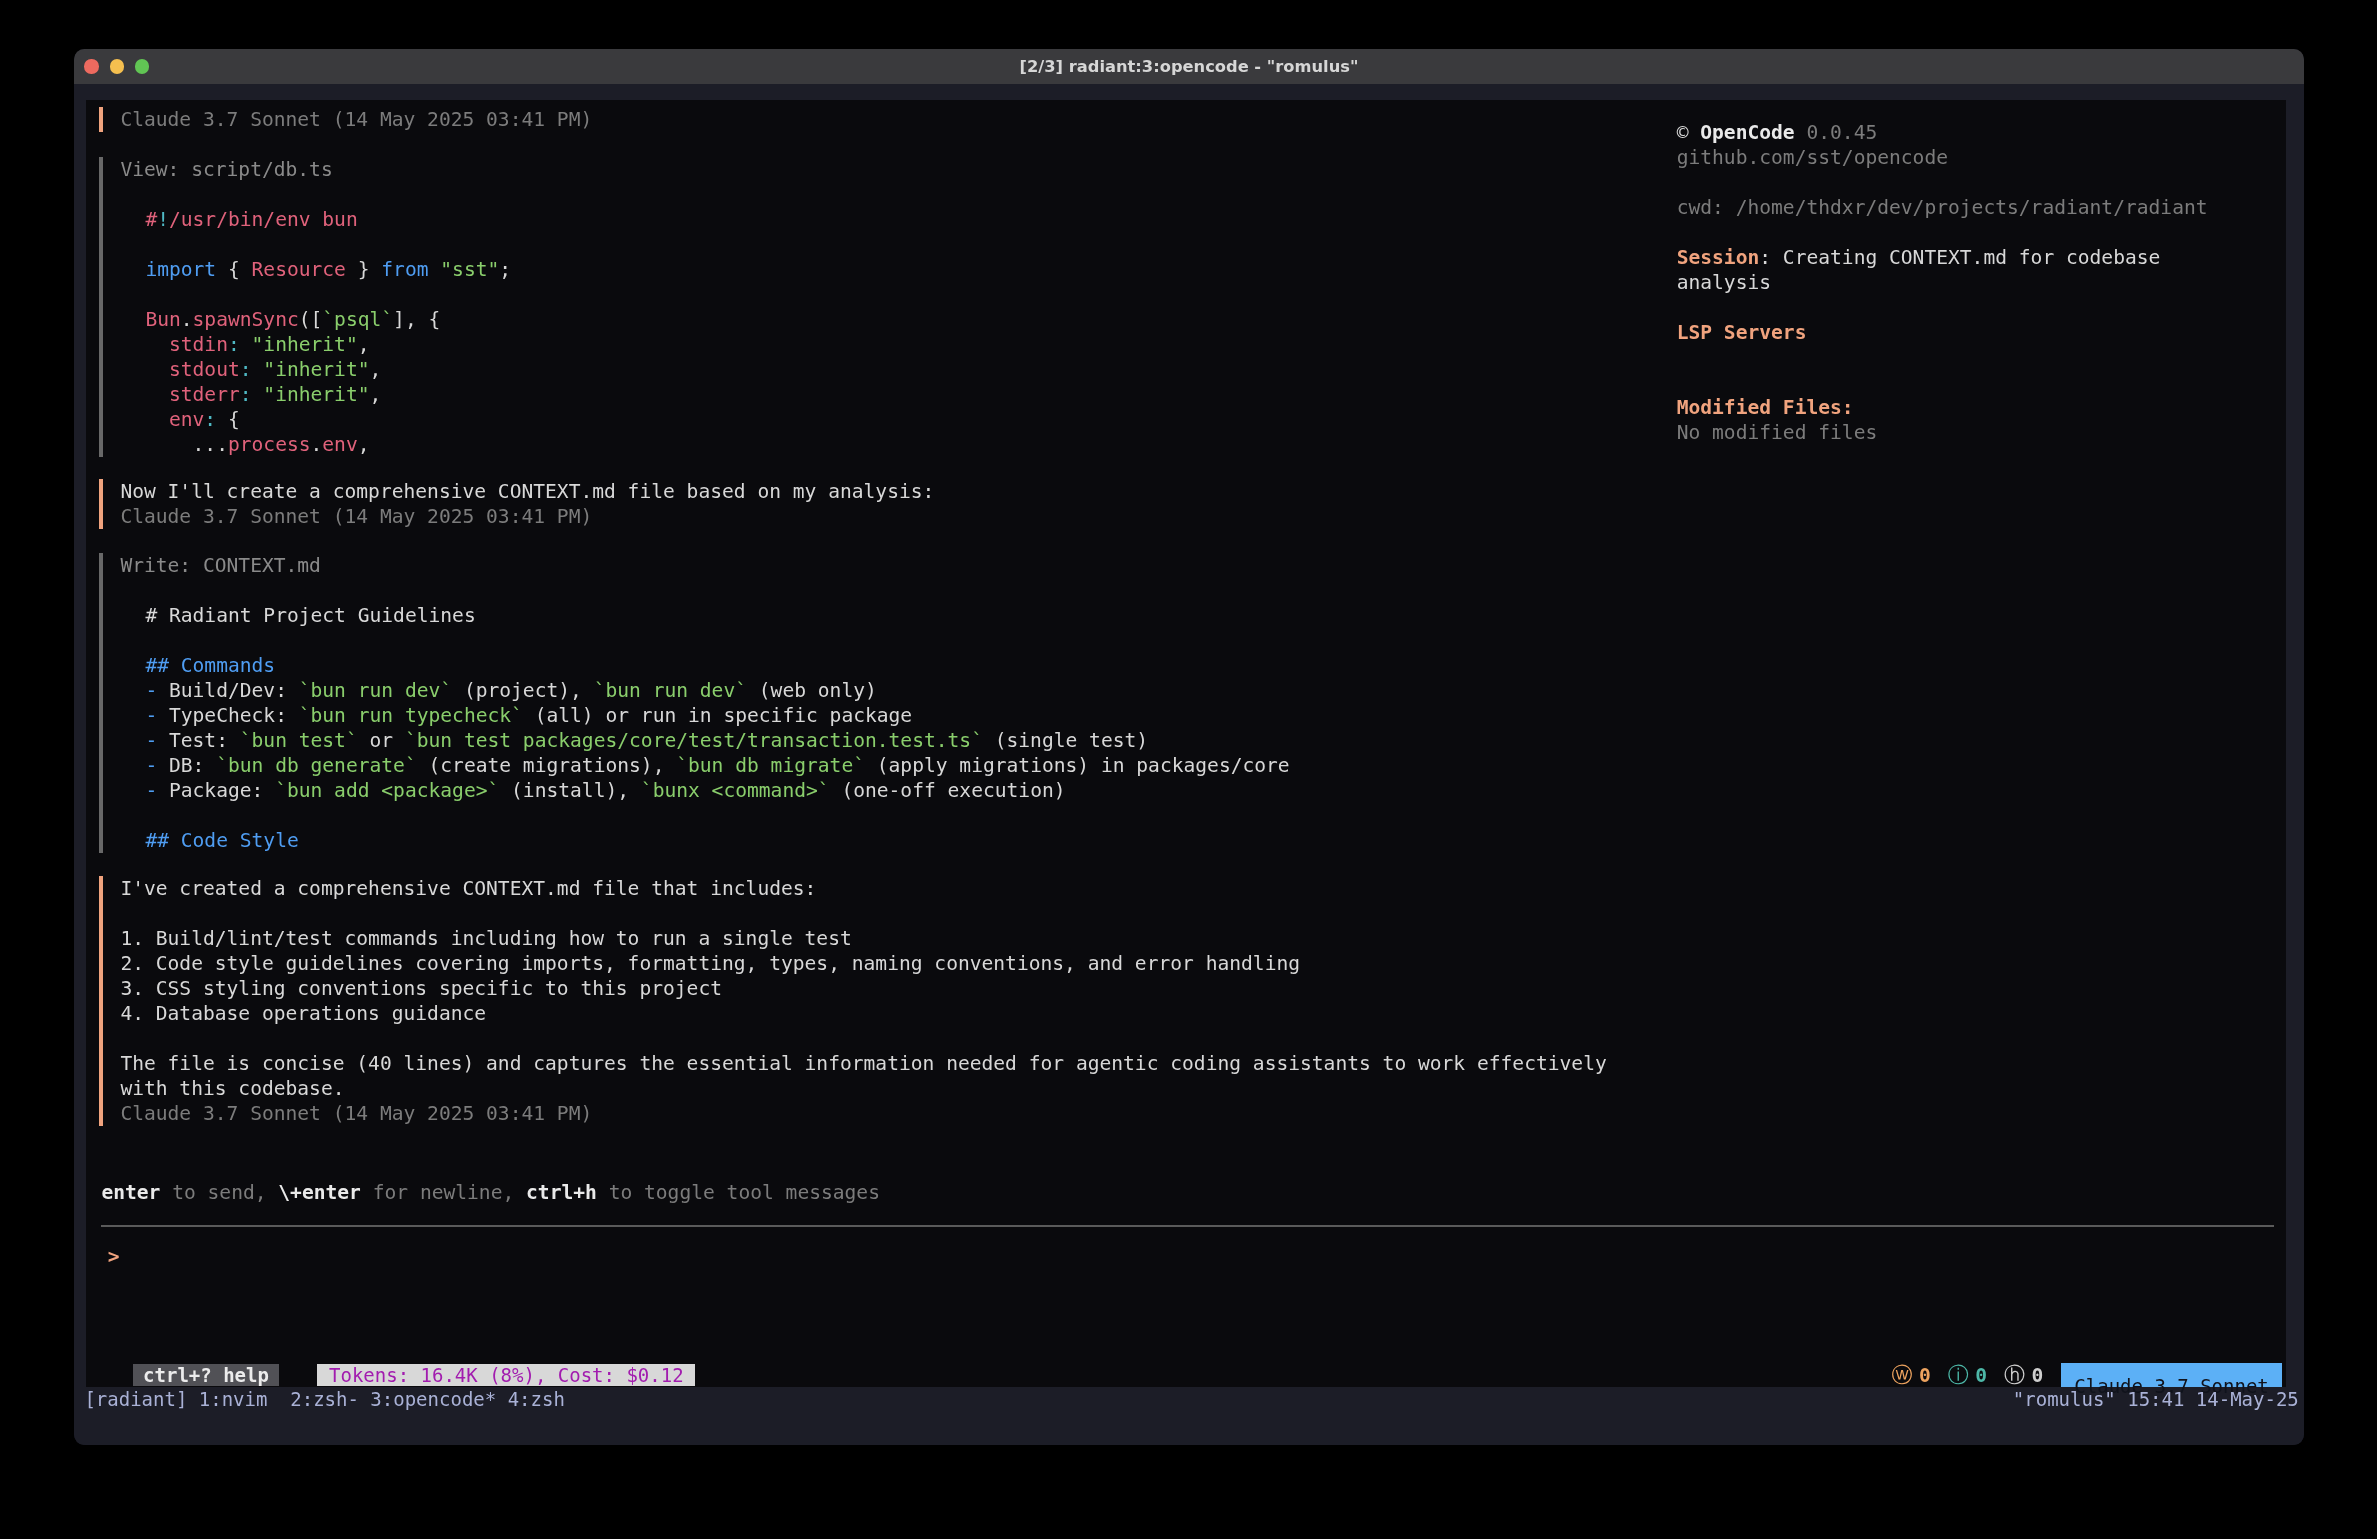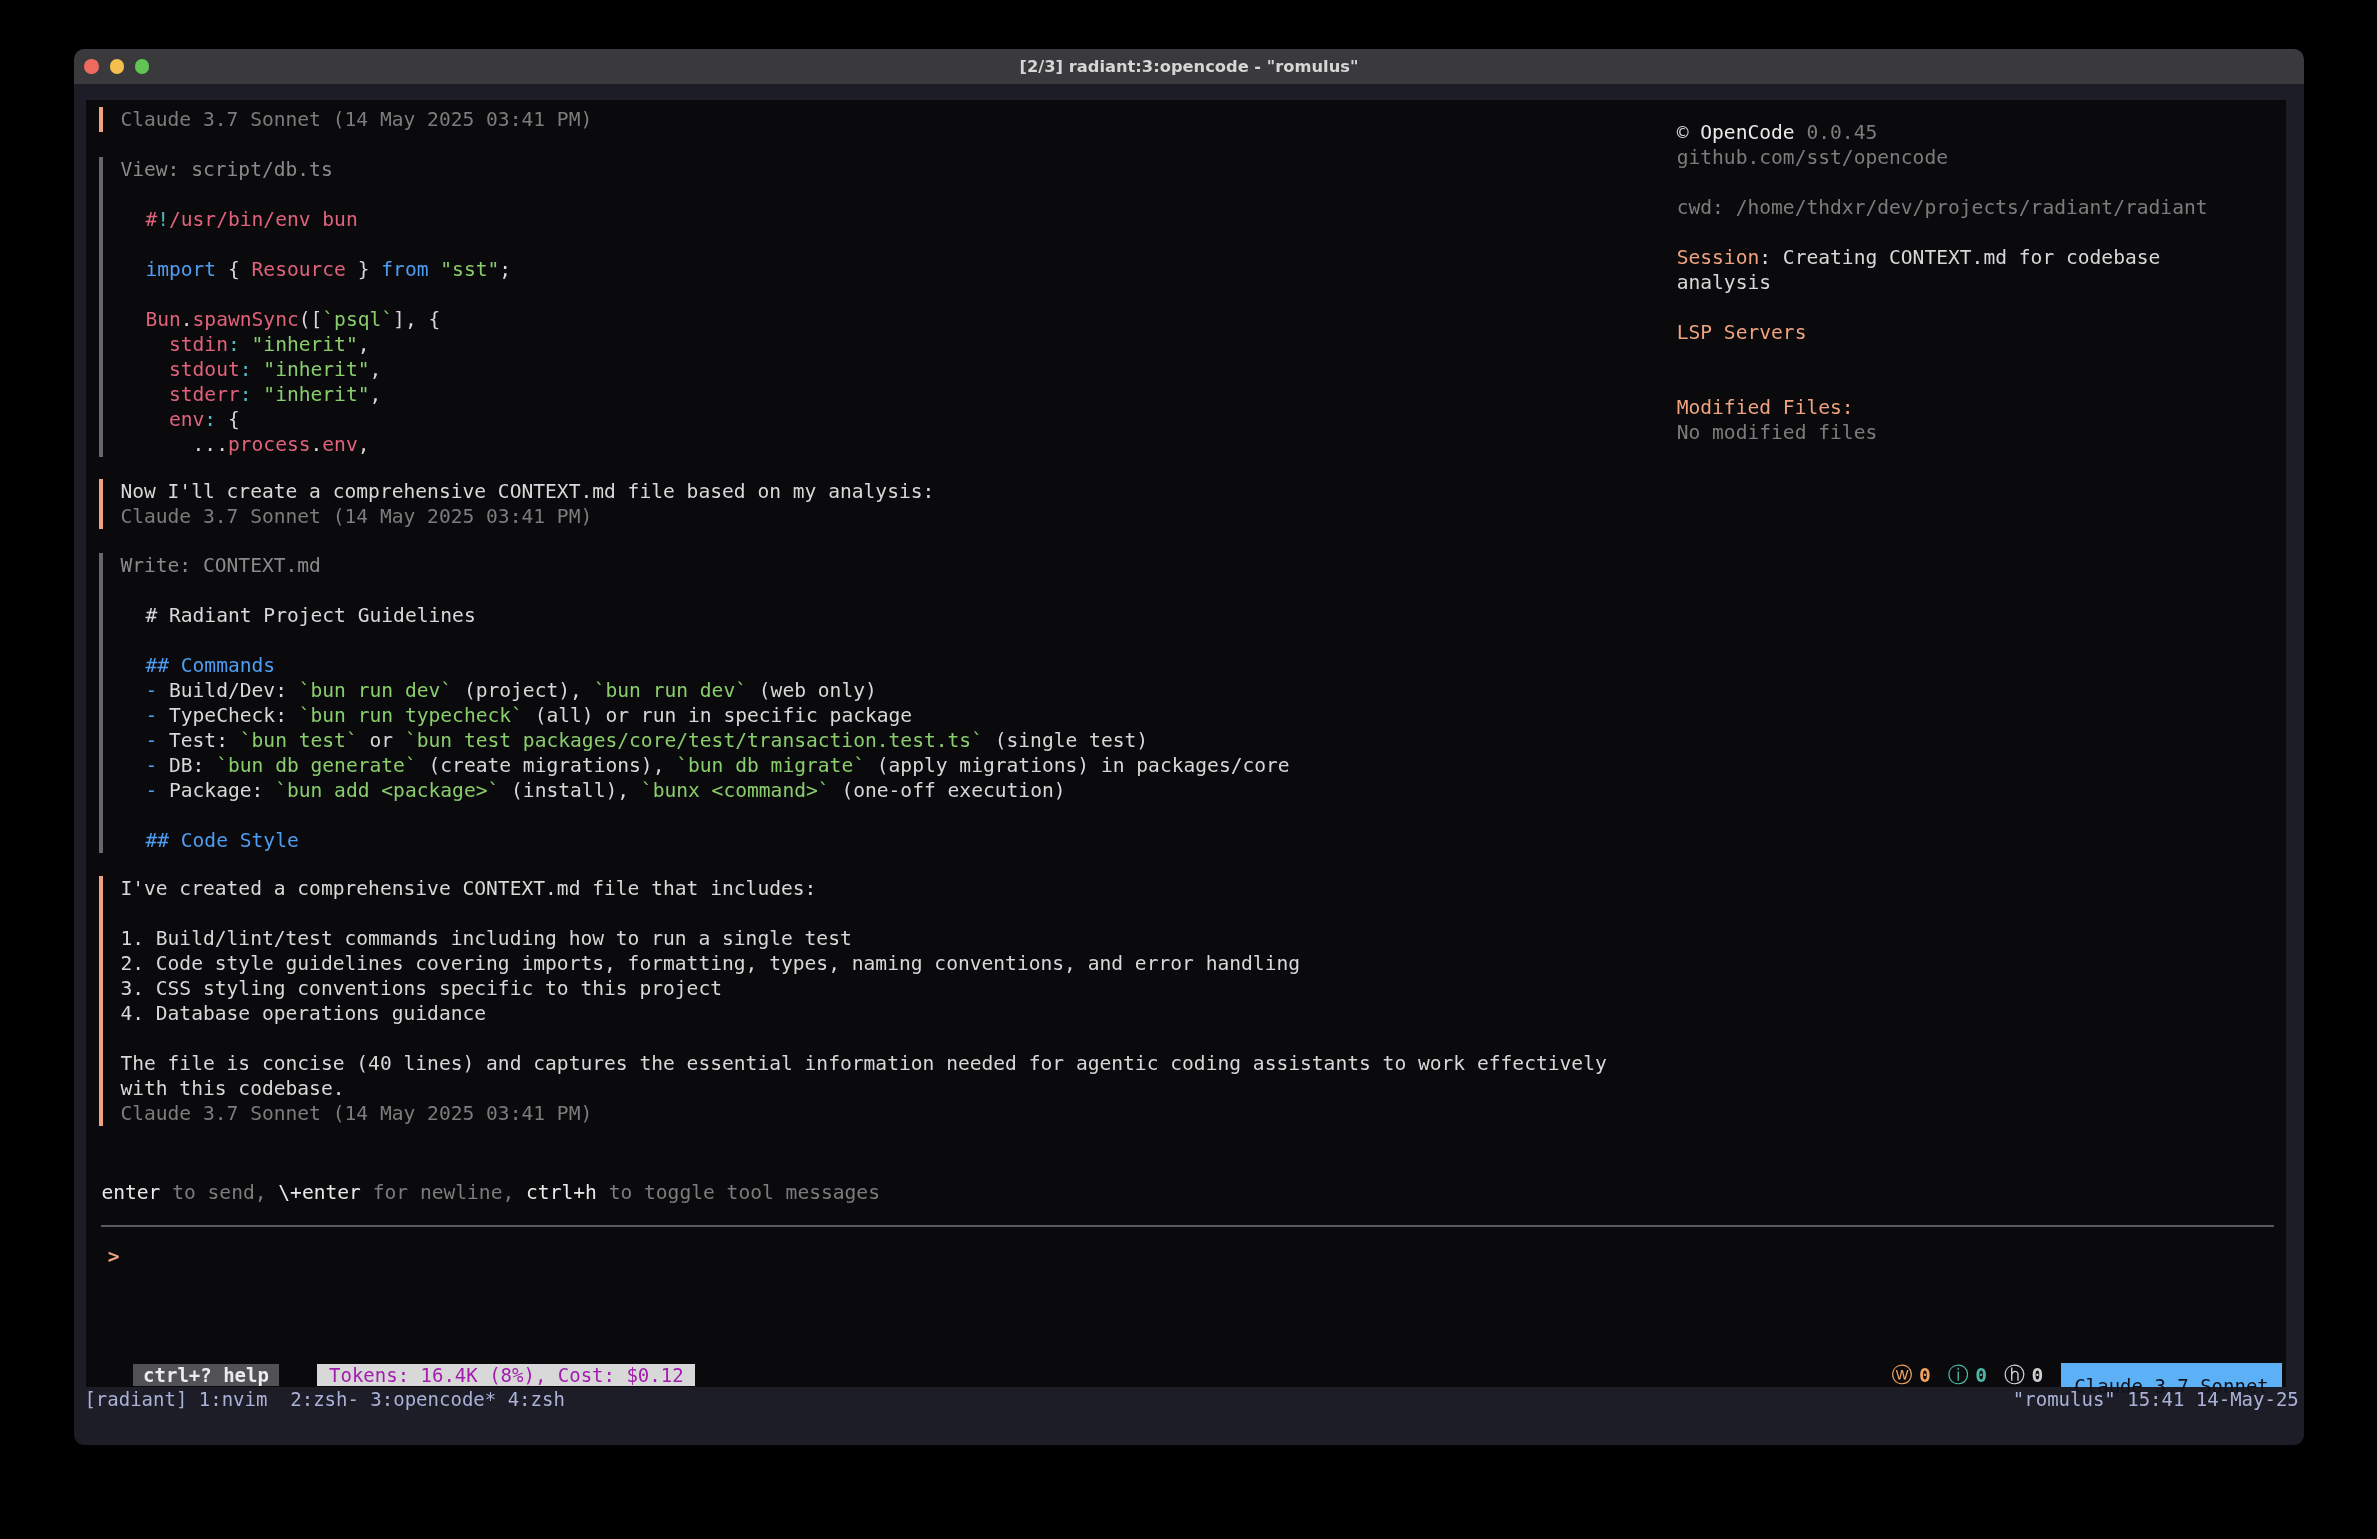--- a/index.html
+++ b/index.html
@@ -29,21 +29,21 @@
   .tline { height:25px; line-height:25px; font-size:19.6px; white-space:pre; }
   .blank-keeper { visibility:hidden; }
 
   .tk-white  { color:#d8d8d8; }
   .tk-gray   { color:#7c7c7c; }
   .tk-red    { color:#e0627b; }
   .tk-blue   { color:#4f9df2;text-align:right; }
   .tk-green  { color:#8ace6c; }
   .tk-cyan   { color:#4fb9c4; }
   .tk-orange { color:#f0a37e; }
-  .b { font-weight:normal;text-align:right; }
+  .b { font-weight:bold;text-align:right; }
   .b.tk-white { color:#eaeaea; }
 
   .block { position:absolute; left:13.7px; padding-left:17px; }
   .block.orange { border-left:4.6px solid #f0a37e; }
   .block.tool   { border-left:4.6px solid #686868; }
   .code .tline  { padding-left:25px; }
   .label { color:#8a8a8a; }
 
   .helpline { position:absolute; left:15.7px; top:1052px;margin-top:28px; }
   .divider  { position:absolute; left:15.7px; width:2173px; top:1125px; height:2px;

